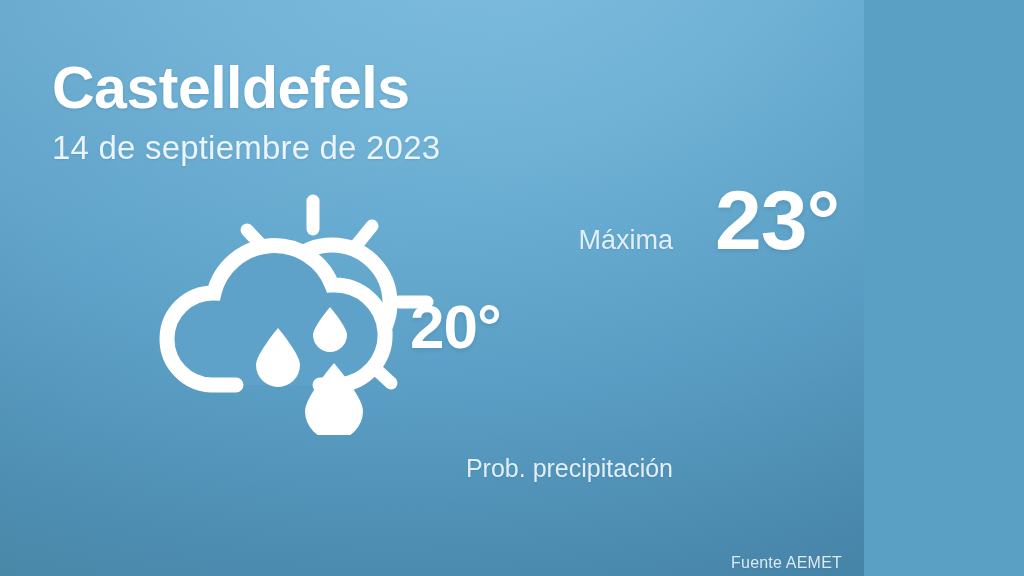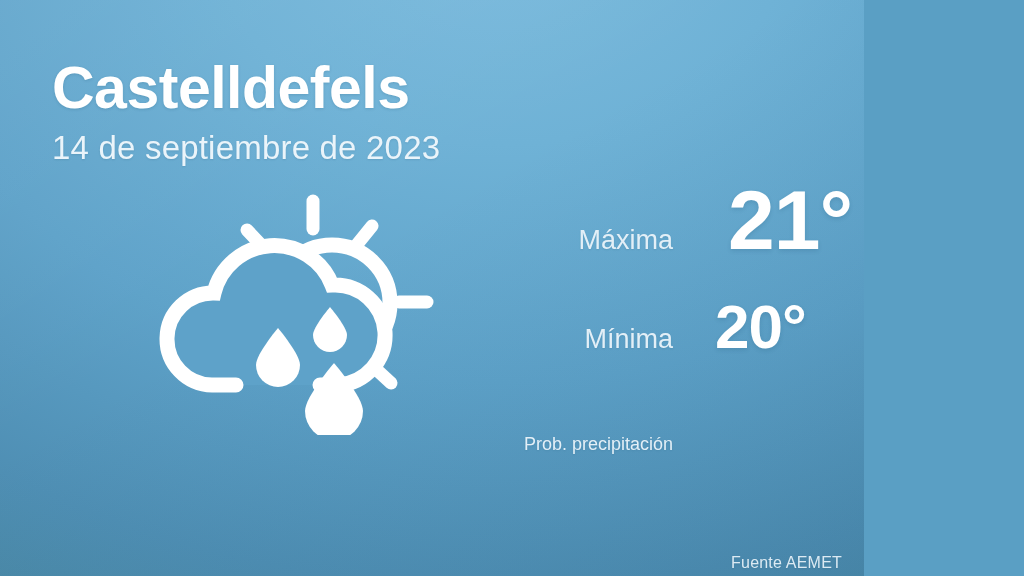--- a/index.html
+++ b/index.html
@@ -92,30 +92,30 @@
     white-space: nowrap;
   }
   .metric-value {
     color: #ffffff;
     font-weight: 700;
     letter-spacing: -1px;
     text-shadow: 0 2px 4px rgba(20,70,100,0.16);
     white-space: nowrap;
   }
 
-  .row-max { height: 118px; gap: 13px; }
+  .row-max { height: 118px; }
   .row-max .metric-label { font-size: 27px; }
   .row-max .metric-value { font-size: 84px; line-height: 84px; }
 
   .row-min { height: 138px; }
   .row-min .metric-label { font-size: 27px; }
   .row-min .metric-value { font-size: 62px; line-height: 62px; }
 
   .row-prec { height: 60px; }
-  .row-prec .metric-label { font-size: 18px; }
+  .row-prec .metric-label { font-size: 25px; margin-top: 20px; }
   .row-prec .metric-value { font-size: 47px; line-height: 47px; }
 
   
   .source {
     position: absolute;
     right: 22px;
     bottom: 4px;
     font-size: 16px;
     color: #dceaf3;
     font-weight: 400;
@@ -174,25 +174,24 @@
                c 0 0 -29 34 -29 48
                a 29 29 0 0 0 58 0
                c 0 -14 -29 -48 -29 -48 Z" fill="#ffffff"></path>
     </svg>
   </div>
 
   <div class="metrics">
 
     <div class="metric-row row-max">
       <div class="metric-label">Máxima</div>
-      <div class="metric-value">21°</div>
+      <div class="metric-value">23°</div>
     </div>
 
     <div class="metric-row row-min">
-      <div class="metric-label">Mínima</div>
       <div class="metric-value">20°</div>
     </div>
 
     <div class="metric-row row-prec">
       <div class="metric-label">Prob. precipitación</div>
     </div>
 
   </div>
 
   <div class="source">Fuente AEMET</div>

